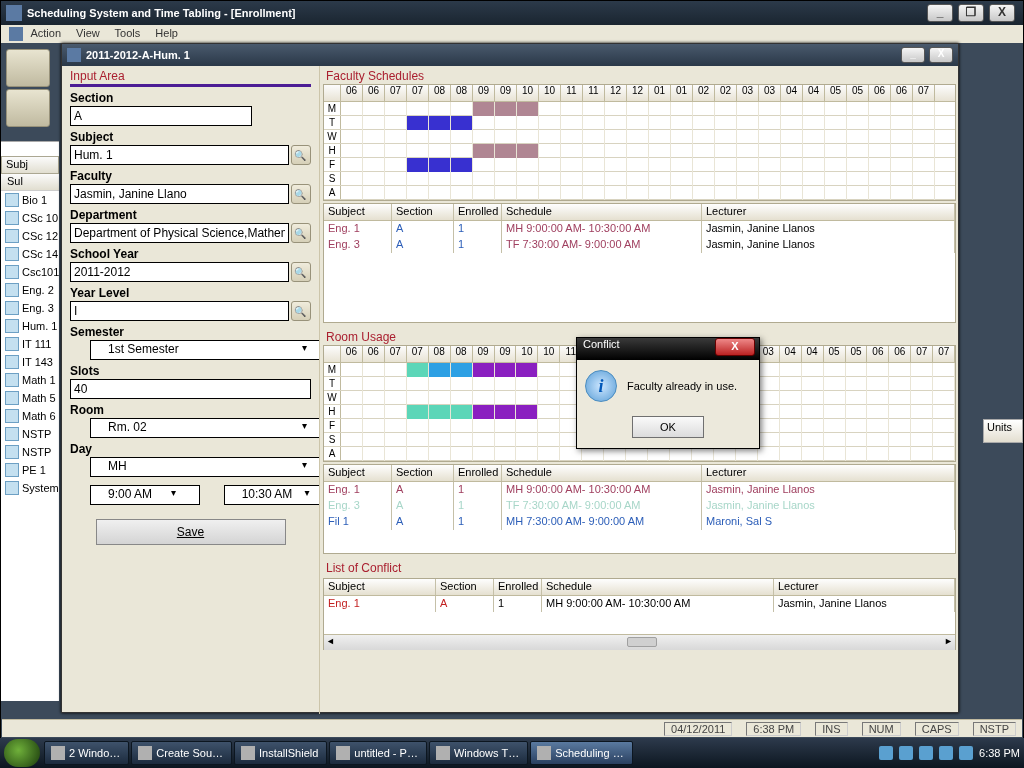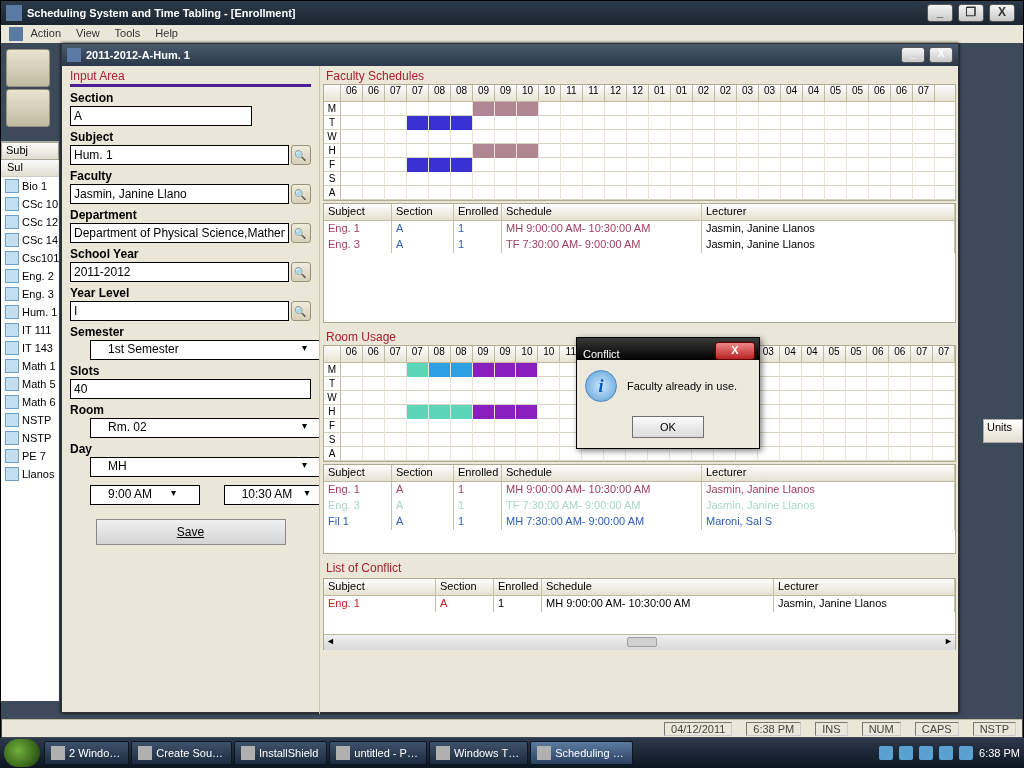--- a/index.html
+++ b/index.html
@@ -13,21 +13,21 @@
 .wbtn { background:linear-gradient(#f5f5f5,#c8c8c8); width:26px;height:18px; border:1px solid #555; border-radius:3px; text-align:center; line-height:14px; font-weight:bold; font-size:12px;}
 .menubar { background:#eae7d8; height:18px; padding:2px 8px; font-size:11px; color:#333; }
 .menubar span { margin-right:12px; }
 
 
 .tool-strip { position:absolute; left:5px; top:48px; width:55px; height:60px; }
 .tool-strip div { width:44px;height:38px;background:linear-gradient(#e8e4d0,#c0baa0);border:1px solid #98927a;margin-bottom:2px;border-radius:3px; }
 
 
 .subj-panel { position:absolute; left:0px; top:140px; width:58px; height:560px; background:#fff; border-top:1px solid #aaa; }
-.subj-head { background:linear-gradient(#fbfbfb,#e1ded0); border:1px solid #aba792; height:18px; padding:1px 4px; font-weight:normal; }
+.subj-head { background:linear-gradient(#fbfbfb,#e1ded0); border:1px solid #aba792; height:18px; padding:1px 4px; font-weight:normal;margin-top:14px; }
 .subj-item { padding:2px 2px 2px 4px; font-size:11px; color:#000; white-space:nowrap; overflow:hidden; display:flex; align-items:center; gap:3px;}
 .subj-item::before { content:""; width:12px;height:12px;background:#c4e0f0; border:1px solid #6da0c4; flex:none;}
 
 
 .right-peek { position:absolute; right:0; top:418px; width:40px; height:24px; background:linear-gradient(#fff,#e3ded0); border:1px solid #aaa; padding:1px 3px;}
 
 
 .child-win { position:absolute; left:60px; top:42px; width:898px; height:670px; background:#eae7d8; border:1px solid #333; box-shadow:0 0 3px #000; }
 .child-title { background:linear-gradient(#4a5a6d,#2a3848); height:22px; color:#fff; display:flex; align-items:center; padding-left:5px; font-weight:bold; font-size:12px;}
 .child-title .ticon{width:14px;height:14px;background:#5b7aa3;margin-right:5px;}
@@ -92,21 +92,21 @@
 .link-b{color:#2c5eb8;}
 .link-r{color:#a04060;}
 
 .scroll-ph{height:16px;background:linear-gradient(#f0f0f0,#d8d8d8);border-top:1px solid #c0ba9e;position:relative;}
 .scroll-ph::before{content:"◄";position:absolute;left:2px;font-size:9px;top:1px;}
 .scroll-ph::after{content:"►";position:absolute;right:2px;font-size:9px;top:1px;}
 .scroll-ph .thumb{position:absolute;left:48%;top:2px;width:30px;height:10px;background:#d0d0d0;border:1px solid #a0a0a0;border-radius:2px;}
 
 
 .conflict { position:absolute; left:576px; top:337px; width:184px; background:#ece9dc; border:1px solid #000; box-shadow:2px 2px 6px rgba(0,0,0,.5); z-index:50;}
-.conflict .ct { background:linear-gradient(#3a3a3a,#000); color:#fff; height:22px; display:flex; align-items:flex-end; padding-left:6px; font-size:12px;}
+.conflict .ct { background:linear-gradient(#3a3a3a,#000); color:#fff; height:22px; display:flex; align-items:flex-start; padding-left:6px; font-size:12px;}
 .conflict .cx { margin-left:auto; width:40px; height:18px; background:linear-gradient(#e88,#b22); border:1px solid #600; border-radius:3px; margin-right:4px; text-align:center; color:#fff; line-height:14px; font-weight:bold;}
 .conflict .cb { padding:10px 8px 10px 8px; display:flex; align-items:center; gap:10px;}
 .conflict .cb .ico{ width:32px;height:32px;border-radius:50%;background:radial-gradient(#cce6ff,#5a9ed6);display:flex;align-items:center;justify-content:center;border:1px solid #4a8cc0;font-family:Georgia,serif;font-weight:bold;font-style:italic;font-size:18px;color:#0057b8;}
 .conflict .cf { text-align:center; padding:4px 0 10px 0;}
 .conflict .cf button{ width:72px;height:22px;background:linear-gradient(#fafafa,#dcdcdc);border:1px solid #707070;}
 
 
 .taskbar { position:absolute; left:0; bottom:0; width:1024px; height:30px; background:linear-gradient(#2d3a4c,#0c1620); display:flex; align-items:center; padding:0 4px;}
 .start { width:36px;height:28px;border-radius:18px;background:radial-gradient(circle at 40% 40%,#6fb03a,#1a3a0c);margin-right:4px;}
 .tb-item { height:24px; background:linear-gradient(#3e526b,#1c2b3e); border:1px solid #0c1620; color:#fff; font-size:11px; padding:2px 8px 2px 6px; margin-right:2px; border-radius:2px; display:flex; align-items:center; gap:4px; max-width:120px; overflow:hidden;}
@@ -157,22 +157,22 @@
         <div class="subj-item">Eng. 2</div>
         <div class="subj-item">Eng. 3</div>
         <div class="subj-item">Hum. 1</div>
         <div class="subj-item">IT 111</div>
         <div class="subj-item">IT 143</div>
         <div class="subj-item">Math 1</div>
         <div class="subj-item">Math 5</div>
         <div class="subj-item">Math 6</div>
         <div class="subj-item">NSTP</div>
         <div class="subj-item">NSTP</div>
-        <div class="subj-item">PE 7</div>
-        <div class="subj-item">Llanos</div>
+        <div class="subj-item">PE 1</div>
+        <div class="subj-item">System</div>
       </div>
   </div>
 
   <div class="right-peek">Units</div>
 
   <div class="child-win">
     <div class="child-title">
       <span class="ticon"></span>
       <span>2011-2012-A-Hum. 1</span>
       <div class="wbtns">

